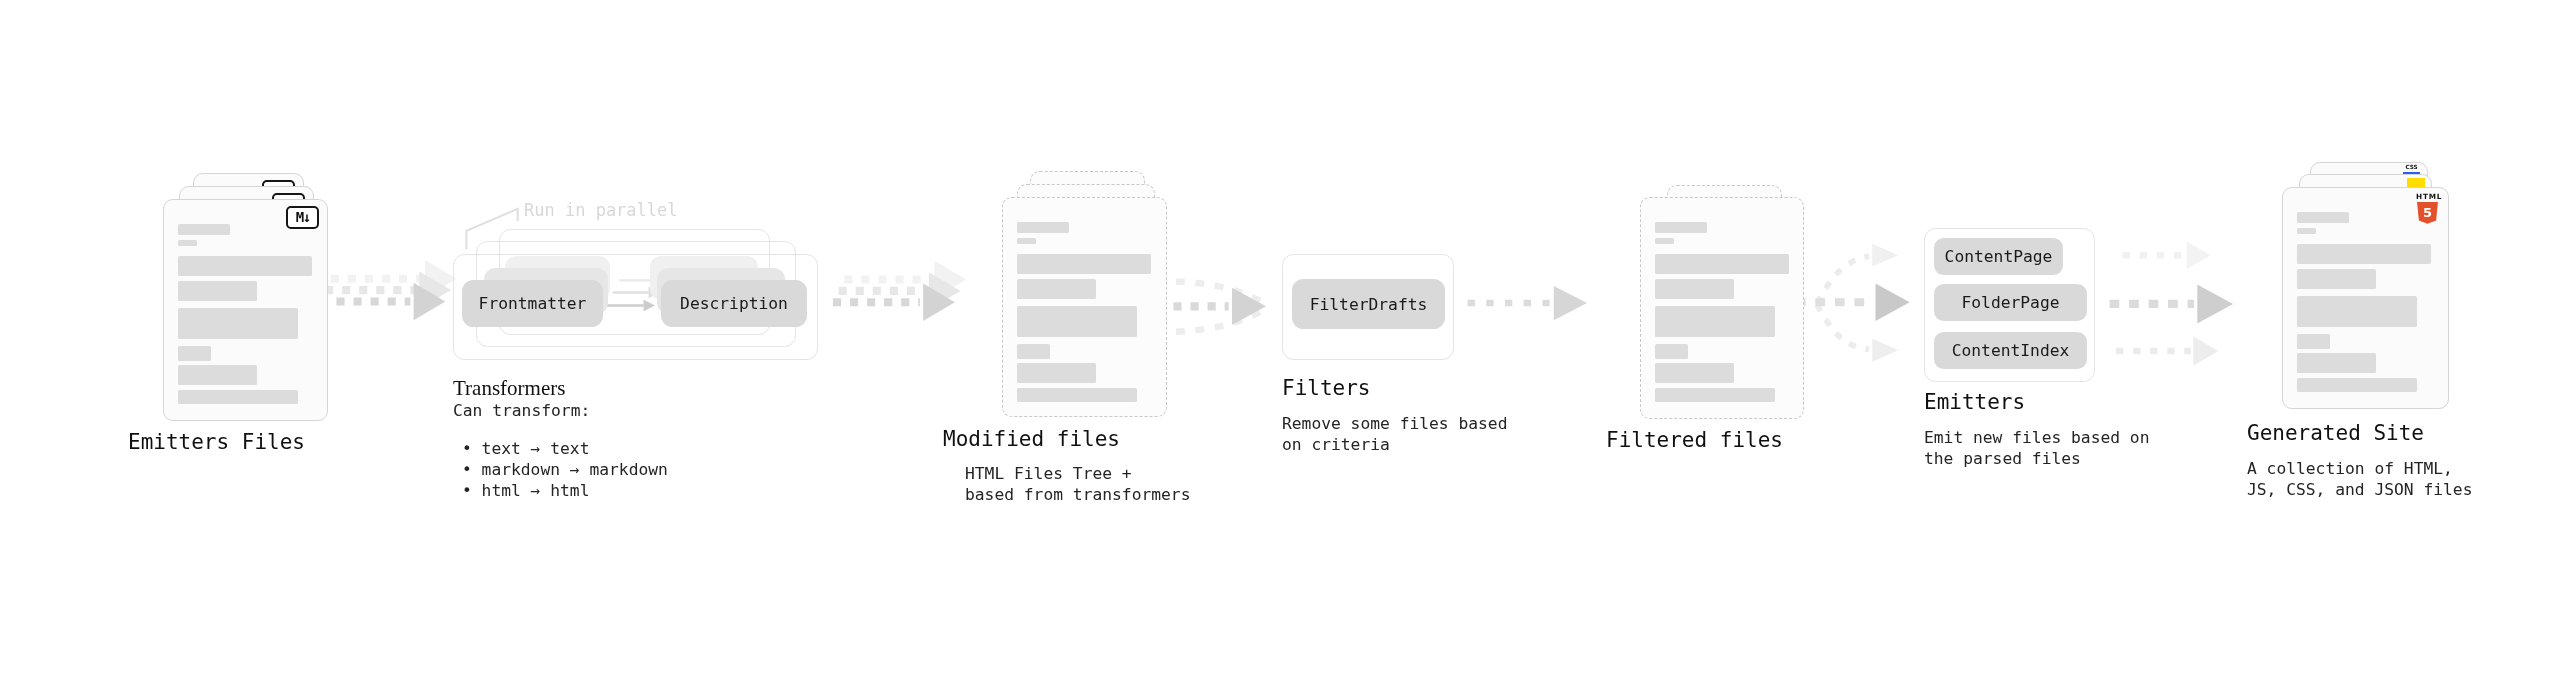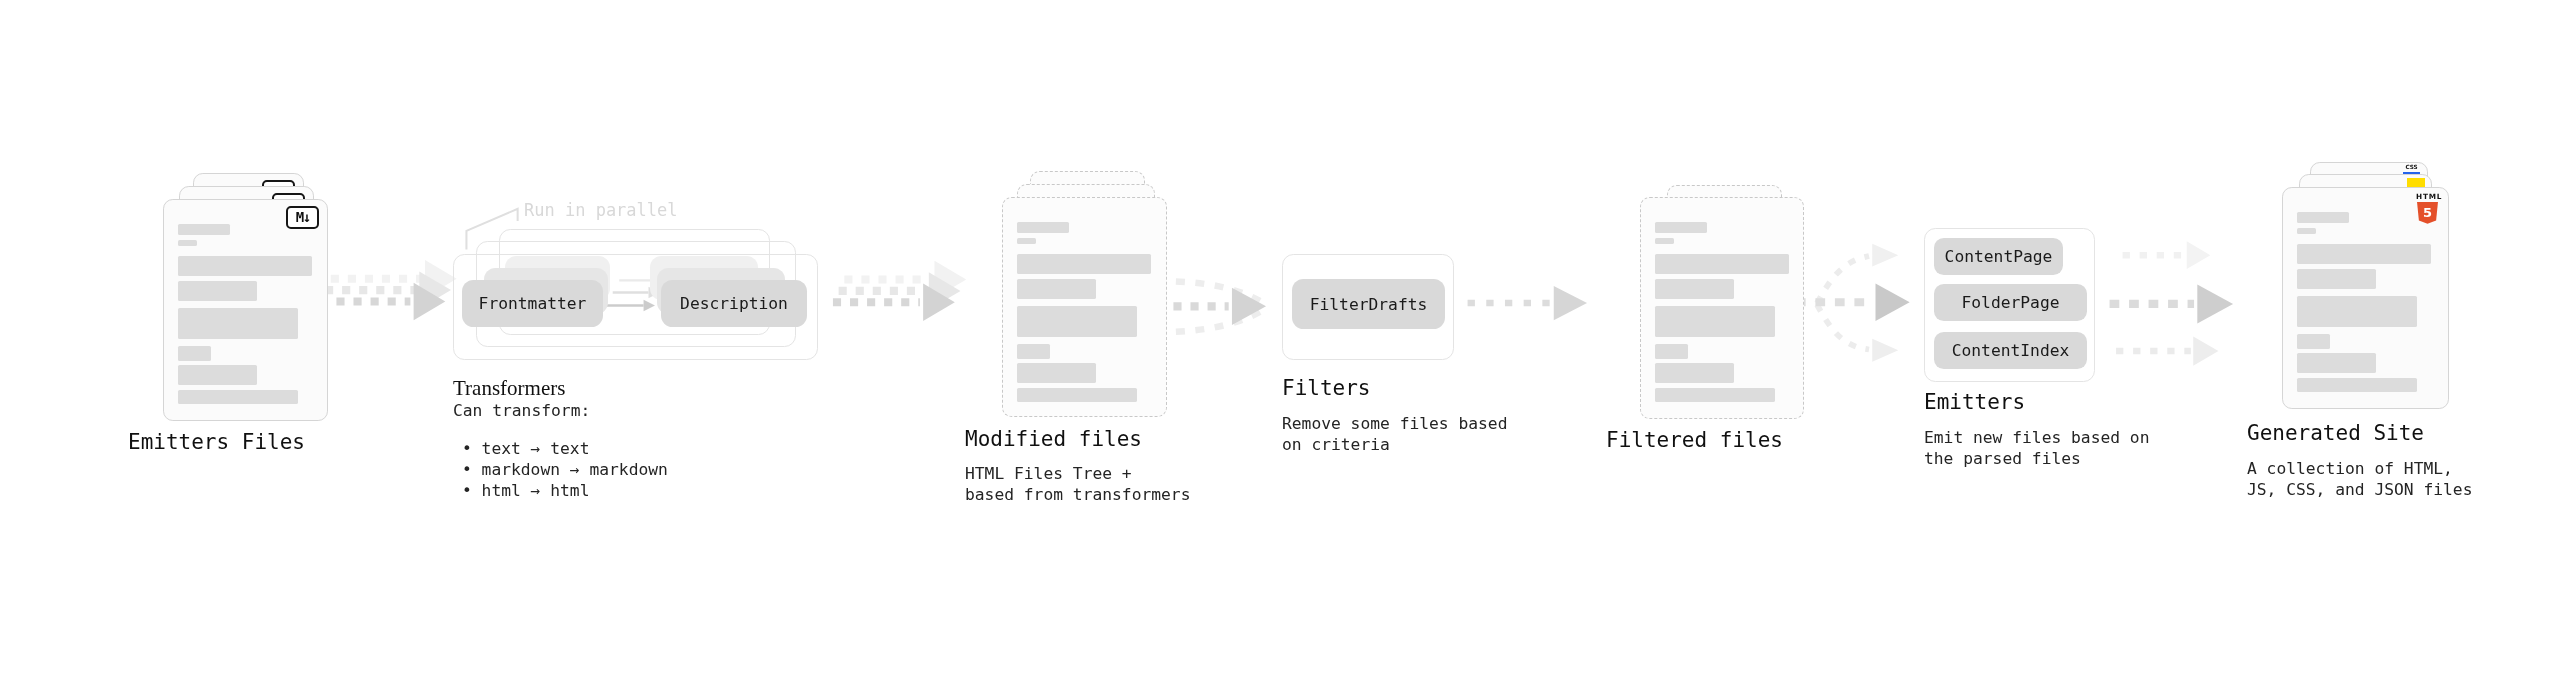--- a/index.html
+++ b/index.html
@@ -196,21 +196,21 @@
         <i style="width:52px;height:10.6px"></i>
         <i style="width:18.7px;height:6.5px;margin-top:4.9px"></i>
         <i style="width:134px;height:19.5px;margin-top:9.8px"></i>
         <i style="width:79px;height:20.3px;margin-top:4.9px"></i>
         <i style="width:120px;height:31px;margin-top:7.3px"></i>
         <i style="width:33px;height:15.4px;margin-top:6.5px"></i>
         <i style="width:79px;height:19.5px;margin-top:4.1px"></i>
         <i style="width:120px;height:14px;margin-top:5.7px"></i>
       </div>
     </div>
-    <div class="h1" style="left:965px; top:428px;text-align:center;">Modified files</div>
+    <div class="h1" style="left:943px; top:428px;text-align:center;">Modified files</div>
     <div class="body" style="left:965px; top:463px;">HTML Files Tree +</div>
     <div class="body" style="left:965px; top:484px;">based from transformers</div>
   </div>
 
   <div>
     <div class="frame" style="left:1282px; top:254px; width:172px; height:106px;"></div>
     <div class="chip front" style="left:1292px; top:279px; width:153px; height:50px;">
       <span>FilterDrafts</span>
     </div>
     <div class="h1" style="left:1282px; top:377px;">Filters</div>

